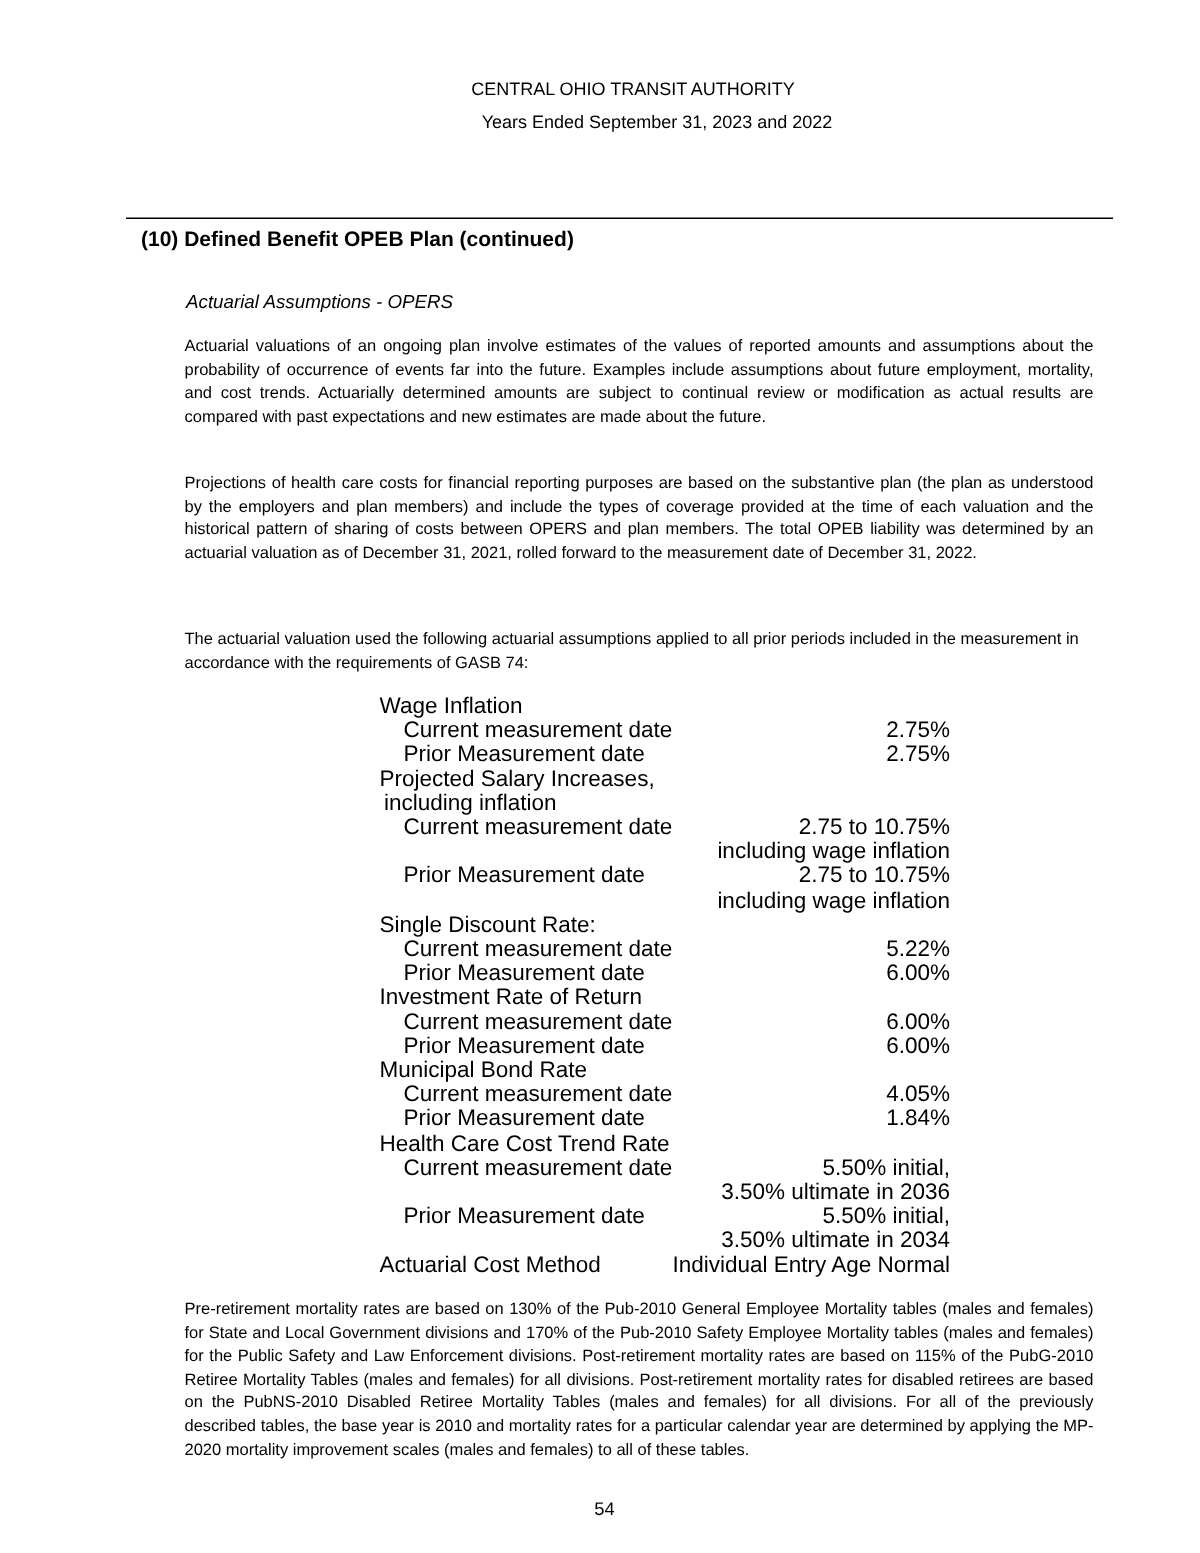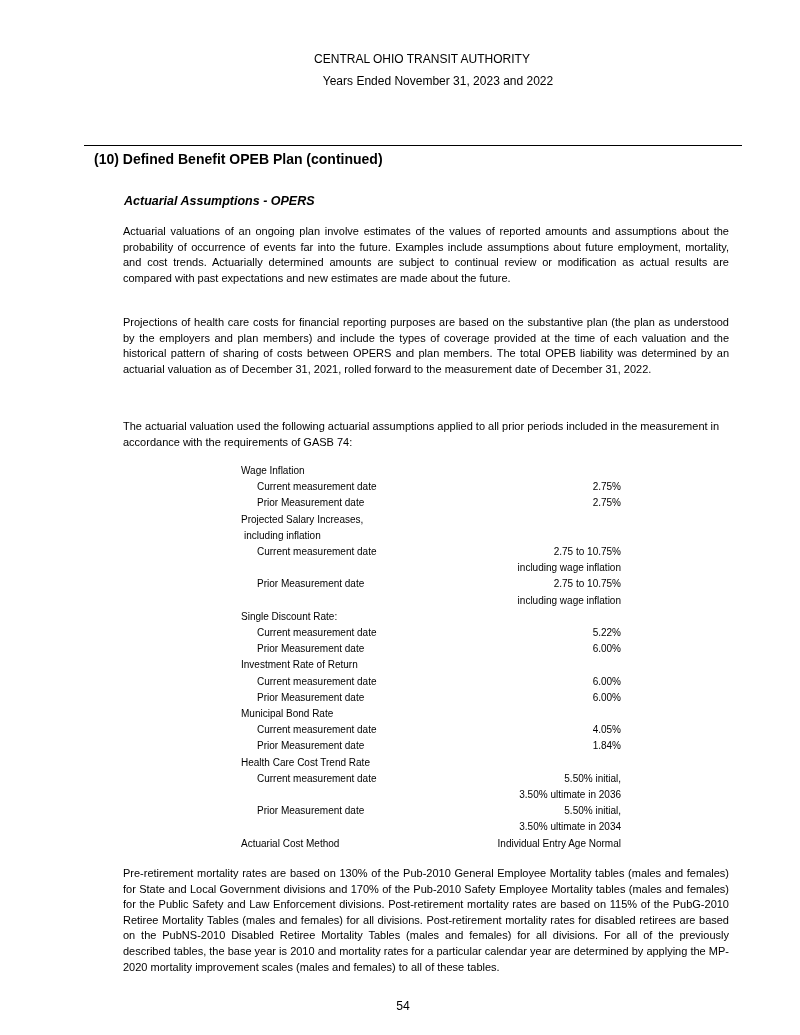--- a/index.html
+++ b/index.html
@@ -41,44 +41,44 @@
       left: 94px;
       top: 152px;
       font-weight: bold;
       font-size: 14px;
       line-height: 15px;
     }
     .subsection-title {
       position: absolute;
       left: 124px;
       top: 194px;
-      font-weight: bold;
+      font-weight: normal;
       font-style: italic;
       font-size: 12.5px;
       line-height: 15px;
     }
     .para {
       position: absolute;
       left: 123px;
       width: 606px;
       font-size: 11px;
       line-height: 15.6px;
       text-align: justify;
       margin: 0;
     }
     #p1 { top: 224px; }
     #p2 { top: 315px; }
     #p3 { top: 419px; text-align: left; }
     #p4 { top: 866px; }
     .assump-table {
       position: absolute;
-      left: 241px;
+      left: 253px;
       top: 463px;
       width: 380px;
-      font-size: 10px;
+      font-size: 15px;
       border-collapse: collapse;
     }
     .assump-table td {
       padding: 0;
       height: 16.2px;
       line-height: 16.2px;
       vertical-align: top;
       white-space: nowrap;
     }
     .assump-table td.label { width: 205px; }
@@ -98,21 +98,21 @@
       line-height: 15px;
       padding-left: 6px;
       box-sizing: border-box;
     }
   </style>
 </head>
 <body>
 
 <div class="page-header">
   <span class="l1">CENTRAL OHIO TRANSIT AUTHORITY</span>
-  <span class="l3">Years Ended November 31, 2023 and 2022</span>
+  <span class="l3">Years Ended September 31, 2023 and 2022</span>
 </div>
 
 <div class="header-rule"></div>
 
 <div class="section-title">(10) Defined Benefit OPEB Plan (continued)</div>
 <div class="subsection-title">Actuarial Assumptions - OPERS</div>
 
 <p class="para" id="p1">Actuarial valuations of an ongoing plan involve estimates of the values of reported amounts and assumptions about the probability of occurrence of events far into the future.  Examples include assumptions about future employment, mortality, and cost trends.  Actuarially determined amounts are subject to continual review or modification as actual results are compared with past expectations and new estimates are made about the future.</p>
 <p class="para" id="p2">Projections of health care costs for financial reporting purposes are based on the substantive plan (the plan as understood by the employers and plan members) and include the types of coverage provided at the time of each valuation and the historical pattern of sharing of costs between OPERS and plan members.  The total OPEB liability was determined by an actuarial valuation as of December 31, 2021, rolled forward to the measurement date of December 31, 2022.</p>
 <p class="para" id="p3">The actuarial valuation used the following actuarial assumptions applied to all prior periods included in the measurement in accordance with the requirements of GASB 74:</p>

